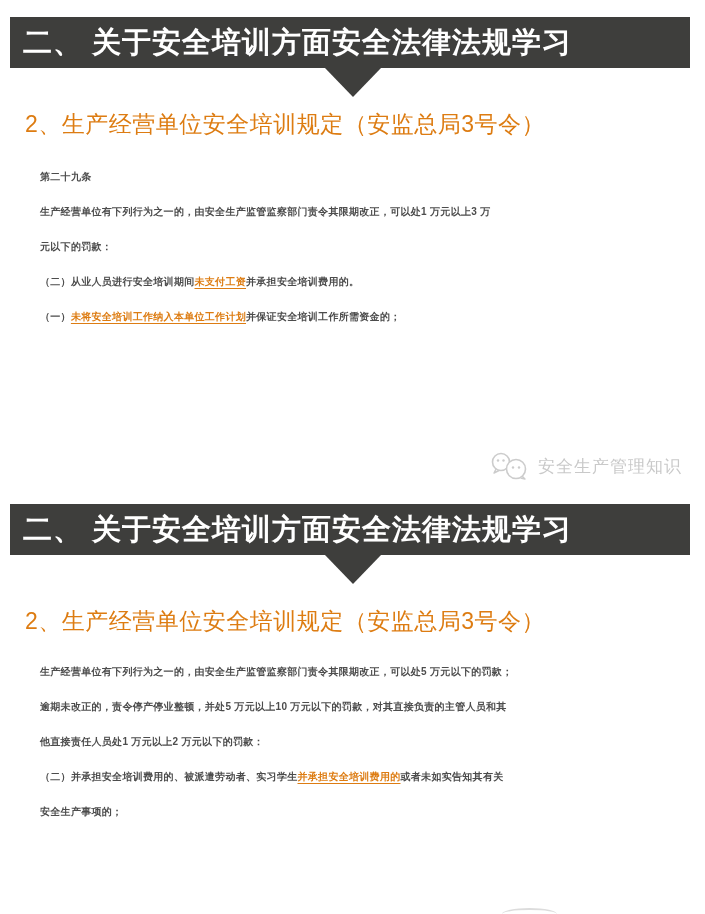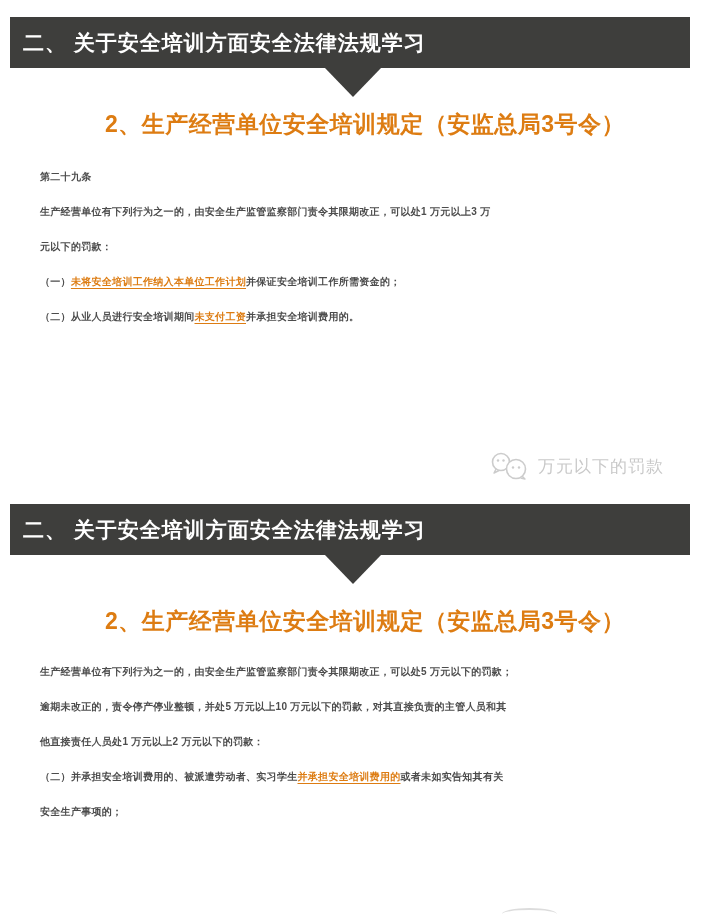--- a/index.html
+++ b/index.html
@@ -17,41 +17,40 @@
   .header-bar {
     margin: 17px 15px 0 10px;
     height: 51px;
     background: #3e3e3c;
     display: flex;
     align-items: center;
     padding-left: 13px;
   }
   .header-text {
     color: #ffffff;
-    font-size: 21px;
+    font-size: 29px;
     font-weight: bold;
     letter-spacing: 1px;
     white-space: nowrap;
     text-align: right;
   }
   .arrow-down {
     width: 0; height: 0;
     margin: 0 auto;
     border-left: 28px solid transparent;
     border-right: 28px solid transparent;
     border-top: 29px solid #3e3e3c;
   }
   .subtitle {
     margin: 14px 0 0 25px;
     color: #dd7c12;
     font-size: 23px;
     line-height: 26px;
-    font-weight: bold;
+    font-weight: normal;
     letter-spacing: 0.5px;
-    text-align: center;
   }
   .block-2 .subtitle { margin-top: 24px; }
   .body-text {
     margin: 22px 15px 0 40px;
     width: 650px;
     color: #4c4c4c;
     font-size: 10px;
     font-weight: bold;
     line-height: 35px;
     letter-spacing: 0.3px;
@@ -90,35 +89,35 @@
   <section class="block block-1">
     <div class="header-bar">
       <span class="header-text">二、 关于安全培训方面安全法律法规学习</span>
     </div>
     <div class="arrow-down"></div>
     <h2 class="subtitle">2、生产经营单位安全培训规定（安监总局3号令）</h2>
     <div class="body-text">
       <p class="article">第二十九条</p>
       <p><span>生产经营单位有下列行为之一的，由安全生产监管监察部门责令其限期改正，可以处1 万元以上3 万
 元以下的罚款：</span></p>
+      <p><span>（二）从业人员进行安全培训期间</span><span class="hl ul">未支付工资</span><span>并承担安全培训费用的。</span></p>
       <p><span>（一）</span><span class="hl ul">未将安全培训工作纳入本单位工作计划</span><span>并保证安全培训工作所需资金的；</span></p>
-      <p><span>（二）从业人员进行安全培训期间</span><span class="hl ul">未支付工资</span><span>并承担安全培训费用的。</span></p>
     </div>
     <div class="watermark">
       <svg width="42" height="28" viewBox="0 0 42 28" aria-hidden="true">
         <circle cx="12" cy="10" r="8.5" fill="none" stroke="#cccccc" stroke-width="1.6"></circle>
         <circle cx="9" cy="8.5" r="1.2" fill="#cccccc"></circle>
         <circle cx="14.5" cy="8.5" r="1.2" fill="#cccccc"></circle>
         <path d="M7 17 L5 21 L10 18.5" fill="none" stroke="#cccccc" stroke-width="1.4" stroke-linejoin="round"></path>
         <circle cx="27" cy="17" r="9.5" fill="#ffffff" stroke="#cccccc" stroke-width="1.6"></circle>
         <circle cx="24" cy="15.5" r="1.2" fill="#cccccc"></circle>
         <circle cx="30" cy="15.5" r="1.2" fill="#cccccc"></circle>
         <path d="M33 24 L36 27 L31.5 26" fill="none" stroke="#cccccc" stroke-width="1.4" stroke-linejoin="round"></path>
       </svg>
-      <span>万元以下的罚款</span>
+      <span>安全生产管理知识</span>
     </div>
   </section>
 
   <section class="block block-2">
     <div class="header-bar">
       <span class="header-text">二、 关于安全培训方面安全法律法规学习</span>
     </div>
     <div class="arrow-down"></div>
     <h2 class="subtitle">2、生产经营单位安全培训规定（安监总局3号令）</h2>
     <div class="body-text">

